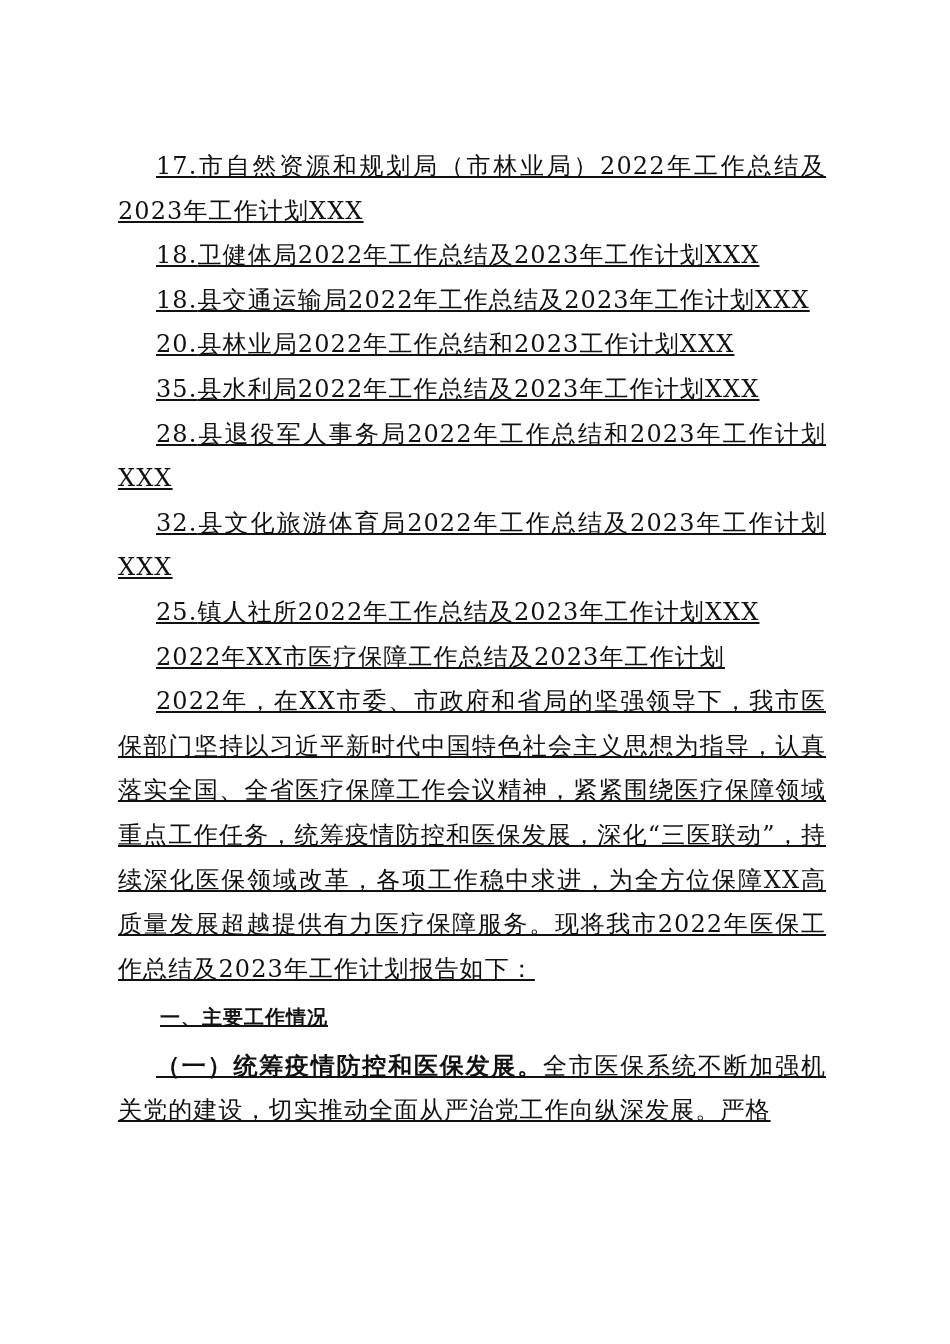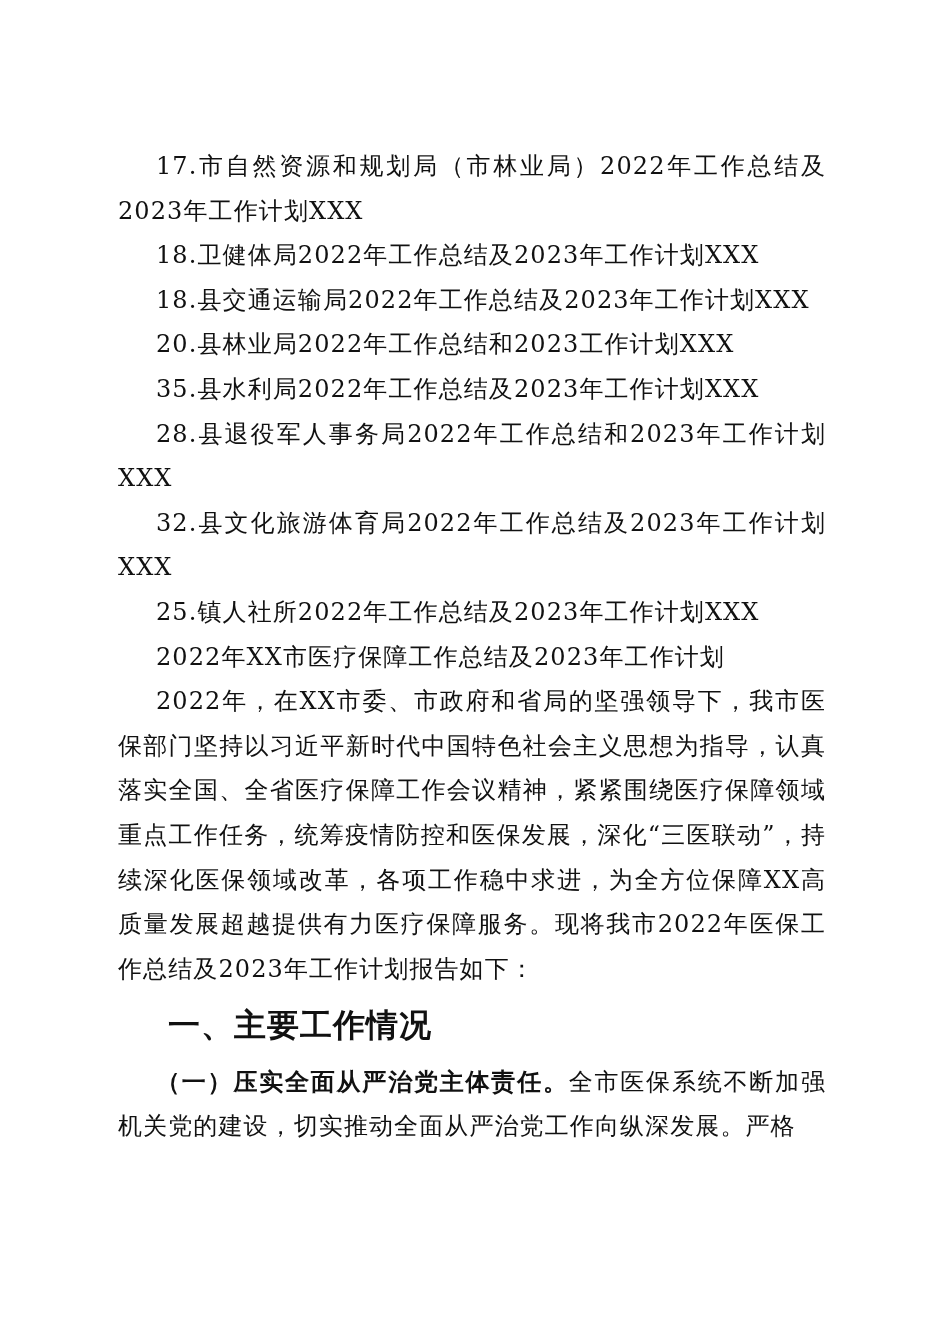--- a/index.html
+++ b/index.html
@@ -6,42 +6,43 @@
   body { width: 950px; height: 1344px; position: relative; overflow: hidden; }
   .page {
     position: absolute;
     left: 118px;
     top: 144px;
     width: 708px;
     font-family: "DejaVu Serif", "Liberation Serif", serif;
     font-size: 24px;
     line-height: 44.6px;
     color: #111111;
+    text-decoration: underline;
   }
   .p { margin: 0; text-align: justify; text-align-last: left; letter-spacing: 1.1px; }
   .indent { text-indent: 38px; }
   .heading {
-    margin: 12px;
+    margin: 4px;
     text-indent: 38px;
     font-family: "DejaVu Sans", "Liberation Sans", sans-serif;
     font-weight: bold;
-    font-size: 32px;
+    font-size: 20px;
     letter-spacing: 1px;
   }
   .bold-lead { font-weight: bold; }
 </style>
 </head>
 <body>
 
 <div class="page">
   <p class="p indent"><span>17.</span><span>市自然资源和规划局（市林业局）2022年工作总结及2023年工作计划XXX</span></p>
   <p class="p indent"><span>18.</span><span>卫健体局2022年工作总结及2023年工作计划XXX</span></p>
   <p class="p indent"><span>18.</span><span>县交通运输局2022年工作总结及2023年工作计划XXX</span></p>
   <p class="p indent"><span>20.</span><span>县林业局2022年工作总结和2023工作计划XXX</span></p>
   <p class="p indent"><span>35.</span><span>县水利局2022年工作总结及2023年工作计划XXX</span></p>
   <p class="p indent"><span>28.</span><span>县退役军人事务局2022年工作总结和2023年工作计划XXX</span></p>
   <p class="p indent"><span>32.</span><span>县文化旅游体育局2022年工作总结及2023年工作计划XXX</span></p>
   <p class="p indent"><span>25.</span><span>镇人社所2022年工作总结及2023年工作计划XXX</span></p>
   <p class="p indent">2022年XX市医疗保障工作总结及2023年工作计划</p>
   <p class="p indent">2022年，在XX市委、市政府和省局的坚强领导下，我市医保部门坚持以习近平新时代中国特色社会主义思想为指导，认真落实全国、全省医疗保障工作会议精神，紧紧围绕医疗保障领域重点工作任务，统筹疫情防控和医保发展，深化“三医联动”，持续深化医保领域改革，各项工作稳中求进，为全方位保障XX高质量发展超越提供有力医疗保障服务。现将我市2022年医保工作总结及2023年工作计划报告如下：</p>
   <p class="heading">一、主要工作情况</p>
-  <p class="p indent"><span class="bold-lead">（一）压实全面从严治党主体责任。</span><span>全市医保系统不断加强机关党的建设，切实推动全面从严治党工作向纵深发展。严格</span></p>
+  <p class="p indent"><span class="bold-lead">（一）统筹疫情防控和医保发展。</span><span>全市医保系统不断加强机关党的建设，切实推动全面从严治党工作向纵深发展。严格</span></p>
 </div>
 
 </body></html>

